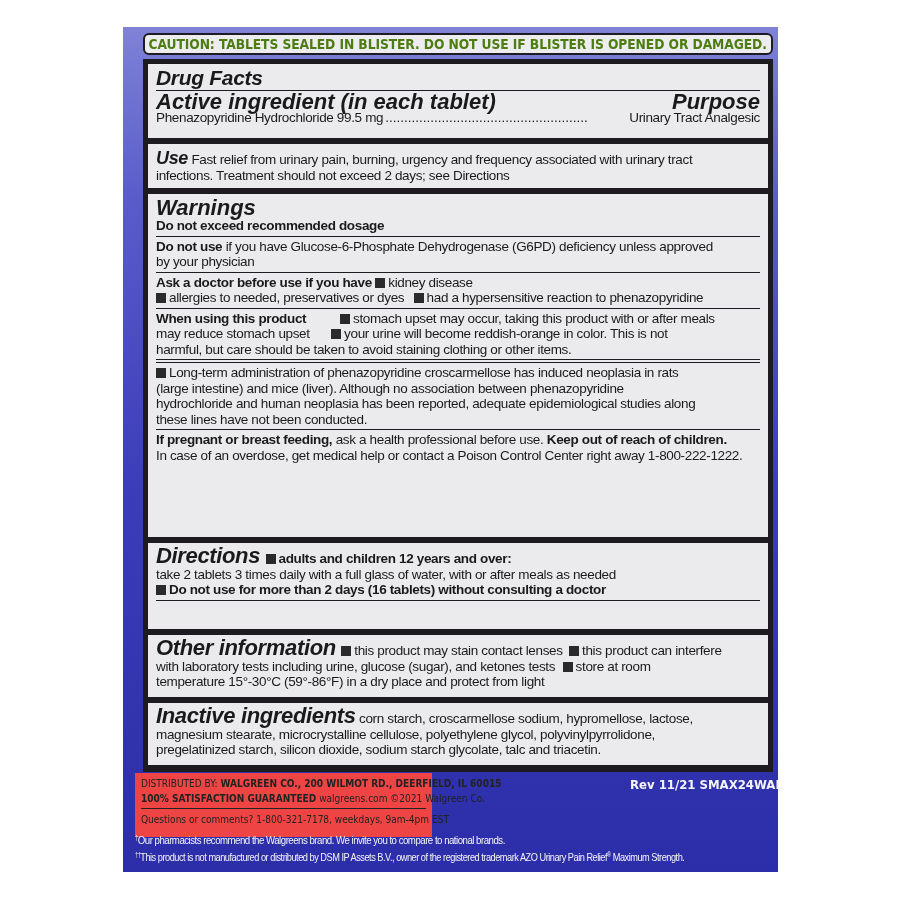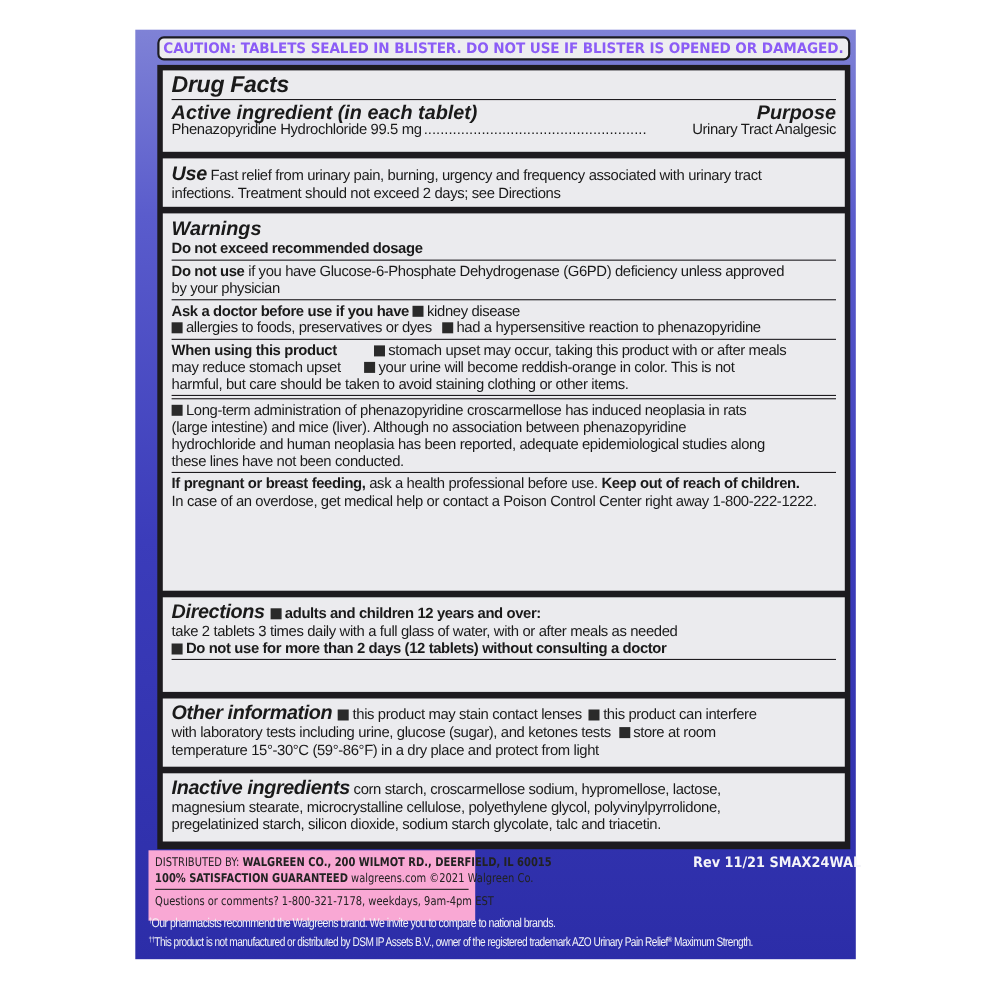--- a/index.html
+++ b/index.html
@@ -6,46 +6,46 @@
   html, body { width: 900px; height: 900px; background: #ffffff; overflow: hidden; }
   body { position: relative; font-family: "Liberation Sans", sans-serif; color: #1a1a1a; }
 
   .box {
     position: absolute; left: 123px; top: 27px; width: 655px; height: 845px;
     background: linear-gradient(180deg, #7f82d6 0%, #5a5ccc 20%, #3b3cba 55%, #2c2da8 100%);
   }
   .caution {
     position: absolute; left: 143px; top: 33px; width: 630px; height: 22px;
     background: #ededf0; border: 2px solid #1c1c22; border-radius: 6px;
-    color: #8b5cf6; font-weight: bold; font-size: 13.2px; letter-spacing: -0.1px;
+    color: #4d7c0f; font-weight: bold; font-size: 13.2px; letter-spacing: -0.1px;
     display: flex; align-items: center; justify-content: center; white-space: nowrap;
     font-family: "DejaVu Sans", sans-serif; transform-origin: left center;
   }
   .caution span { display: inline-block; transform: scaleX(0.86); white-space: nowrap; }
 
   .facts {
     position: absolute; left: 143px; top: 59px; width: 630px; height: 713px;
     background: #1d1b1f; padding: 5px;
   }
   .panel {
     position: absolute; left: 5px; width: 620px; background: #ebebee;
     padding: 2px 8px 0 8px; font-size: 13.5px; line-height: 15.5px;
   }
   .h-big { font-weight: bold; font-style: italic; font-size: 21px; line-height: 22px; letter-spacing: -0.3px; }
-  .h-mid { font-weight: bold; font-style: italic; font-size: 18px; line-height: 20px; }
+  .h-mid { font-weight: bold; font-style: italic; font-size: 22px; line-height: 20px; }
   .rule { border-top: 1.5px solid #1d1b1f; margin: 2px 0; }
   .b { font-weight: bold; }
   .sq { display: inline-block; width: 10px; height: 10px; background: #2a2a2a; margin-right: 3px; vertical-align: -1px; }
   .line { white-space: nowrap; overflow: visible; }
   .txt { font-size: 13.5px; line-height: 15.5px; letter-spacing: -0.35px; }
   .row-flex { display: flex; justify-content: space-between; align-items: baseline; }
 
   .bottom-white {
     position: absolute; left: 135px; top: 773px; width: 297px; height: 64px;
-    background: #f9a8d4; padding: 3px 6px; font-size: 11px; line-height: 15px; color: #222;
+    background: #ef4444; padding: 3px 6px; font-size: 11px; line-height: 15px; color: #222;
     font-family: "DejaVu Sans", sans-serif;
   }
   .bottom-white .l { white-space: nowrap; display: block; transform-origin: left center; }
   .bw-rule { border-top: 1.5px solid #222; margin: 2px 0 3px 0; }
   .rev {
     position: absolute; left: 630px; top: 777px; color: #f4f4f8; font-weight: bold; font-size: 13px;
     font-family: "DejaVu Sans", sans-serif; white-space: nowrap; transform: scaleX(0.9); transform-origin: left top;
   }
   .foot {
     position: absolute; left: 135px; color: #f4f4f8; font-size: 11.5px; white-space: nowrap;
@@ -92,21 +92,21 @@
     <div class="rule"></div>
     <div class="txt line" style="display: block; width: max-content;"><span class="b">Do not use</span><span> if you have Glucose-6-Phosphate Dehydrogenase (G6PD) deficiency unless approved</span></div>
     <div class="txt line" style="display: block; width: max-content;">by your physician</div>
     <div class="rule"></div>
 
     <div class="txt line" style="display: block; width: max-content;">
       <span class="b" style="width:277px;">Ask a doctor before use if you have</span>
       <span><span class="sq"></span><span>kidney disease</span></span>
     </div>
     <div class="txt line" style="display: block; width: max-content;">
-      <span class="sq"></span><span>allergies to foods, preservatives or dyes</span>
+      <span class="sq"></span><span>allergies to needed, preservatives or dyes</span>
       <span style="margin-left:6px;"><span class="sq"></span><span>had a hypersensitive reaction to phenazopyridine</span></span>
     </div>
     <div class="rule"></div>
 
     <div class="txt line" style="display: block; width: max-content;">
       <span class="b" style="display:inline-block; width:184px;">When using this product</span><span class="sq"></span><span>stomach upset may occur, taking this product with or after meals</span>
     </div>
     <div class="txt line" style="display: block; width: max-content;">
       <span>may reduce stomach upset</span>
       <span style="margin-left:18px;"><span class="sq"></span><span>your urine will become reddish-orange in color. This is not</span></span>
@@ -127,21 +127,21 @@
     </div>
     <div class="txt line" style="display: block; width: max-content;">In case of an overdose, get medical help or contact a Poison Control Center right away 1-800-222-1222.</div>
   </div>
 
   <div class="panel" style="top:484px; height:86px;">
     <div class="txt line" style="padding-top: 1px; display: block; width: max-content;">
       <span class="h-mid">Directions</span>
       <span class="sq" style="margin-left:2px;"></span><span class="b">adults and children 12 years and over:</span>
     </div>
     <div class="txt line" style="display: block; width: max-content;">take 2 tablets 3 times daily with a full glass of water, with or after meals as needed</div>
-    <div class="txt line b" style="display: block; width: max-content;"><span class="sq"></span><span>Do not use for more than 2 days (12 tablets) without consulting a doctor</span></div>
+    <div class="txt line b" style="display: block; width: max-content;"><span class="sq"></span><span>Do not use for more than 2 days (16 tablets) without consulting a doctor</span></div>
     <div class="rule"></div>
   </div>
 
   <div class="panel" style="top:576px; height:62px;">
     <div class="txt line" style="padding-top: 1px; display: block; width: max-content;">
       <span class="h-mid">Other information</span>
       <span class="sq" style="margin-left:2px;"></span><span>this product may stain contact lenses</span>
       <span style="margin-left:3px;"><span class="sq"></span><span>this product can interfere</span></span>
     </div>
     <div class="txt line" style="display: block; width: max-content;">

